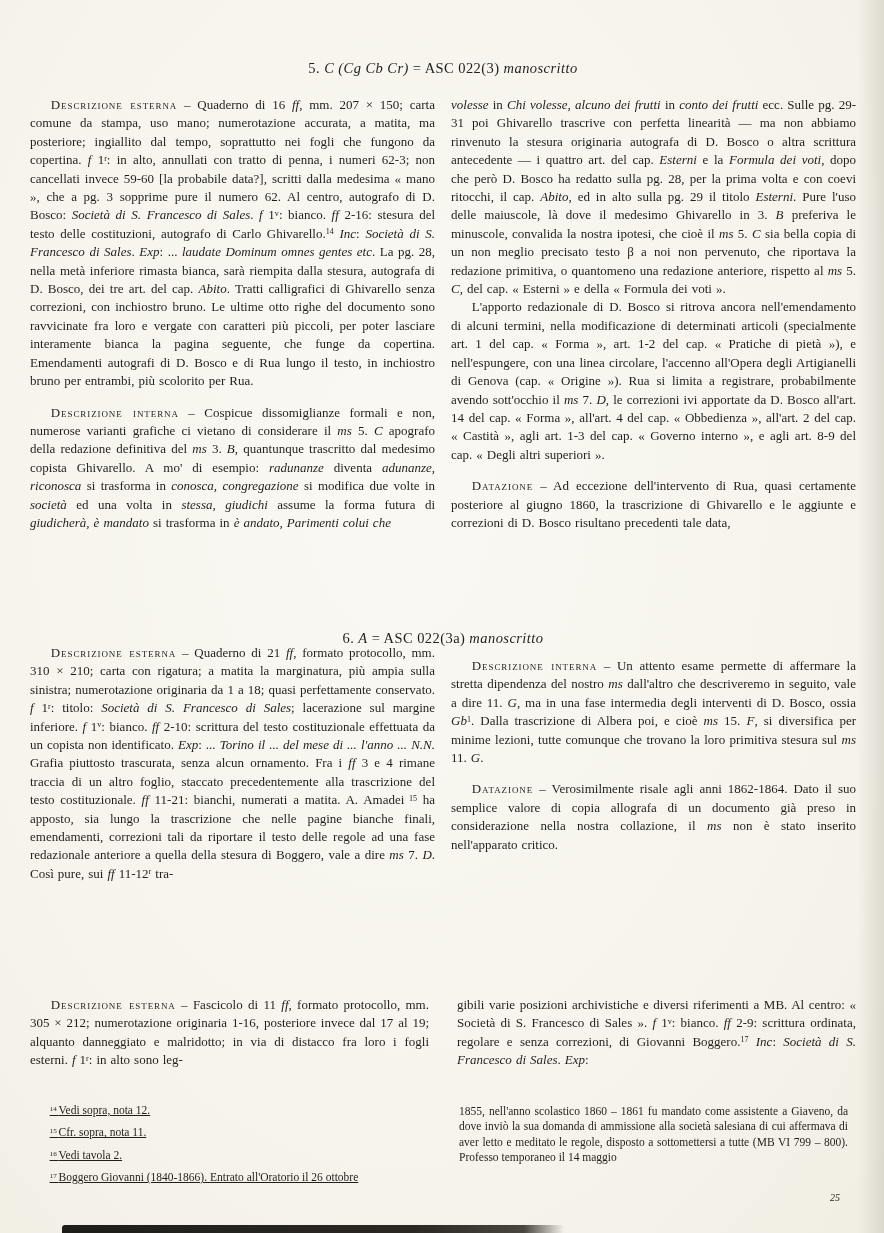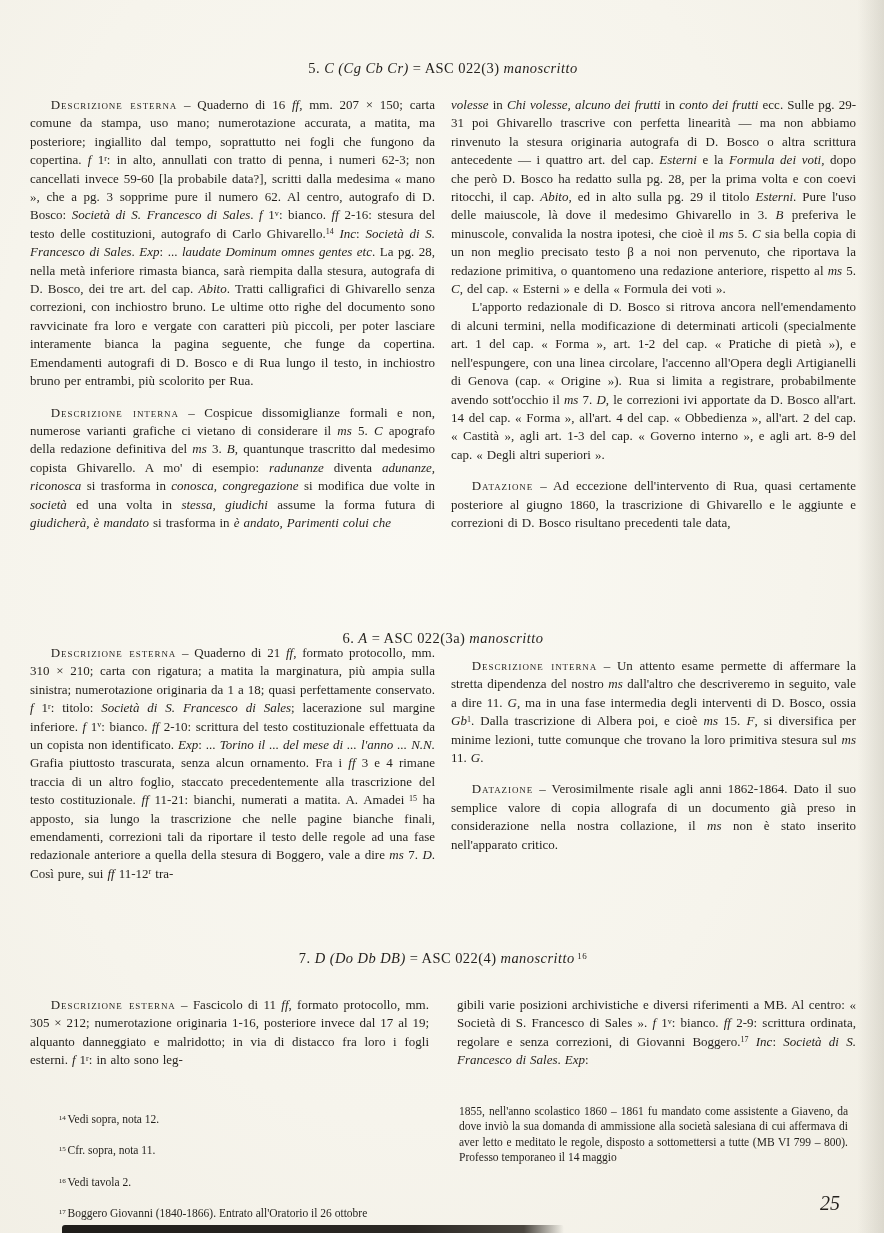--- a/index.html
+++ b/index.html
@@ -34,26 +34,26 @@
   .run-i{font-style:italic;}
   .run-sc{font-variant:small-caps;letter-spacing:0.07em;}
   .run-sup{font-size:0.62em;position:relative;top:-0.45em;line-height:0;}
   .footnotes{top:1096px;display:flex;gap:16px;}
   .fn-col{
     width:405px;
     text-align:justify;
     font-size:11.5px;
     line-height:15.4px;
   }
-  .fn-line{margin:16px;text-indent:1.1em;}
+  .fn-line{margin:7px;text-indent:1.1em;text-decoration:underline;}
   .fn-para{margin:8px;}
   .page-number{
     position:absolute;
     top:1192px;right:44px;
-    font-size:20px;
+    font-size:10px;
     font-style:italic;
   }
   .scan-edge{
     position:absolute;
     left:62px;bottom:0;
     width:502px;height:8px;
     background:linear-gradient(to right,#1f1d1a 0%,#2b2824 70%,#4a463f 92%,rgba(74,70,63,0) 100%);
     border-radius:3px 3px 0 0;
   }
   #s5-head{top:60px;}
@@ -85,21 +85,20 @@
   <div id="s6-cols" class="abs cols">
     <div class="col">
       <p class="para indent"><span class="run-sc">Descrizione esterna</span> – Quaderno di 21 <span class="run-i">ff</span>, formato protocollo, mm. 310 × 210; carta con rigatura; a matita la marginatura, più ampia sulla sinistra; numerotazione originaria da 1 a 18; quasi perfettamente conservato.  <span class="run-i">f</span> 1<span class="run-sup">r</span>: titolo: <span class="run-i">Società di S. Francesco di Sales</span>; lacerazione sul margine inferiore. <span class="run-i">f</span> 1<span class="run-sup">v</span>: bianco.  <span class="run-i">ff</span> 2-10: scrittura del testo costituzionale effettuata da un copista non identificato. <span class="run-i">Exp</span>: ... <span class="run-i">Torino il ... del mese di ... l'anno ... N.N.</span> Grafia piuttosto trascurata, senza alcun ornamento. Fra i <span class="run-i">ff</span> 3 e 4 rimane traccia di un altro foglio, staccato precedentemente alla trascrizione del testo costituzionale.  <span class="run-i">ff</span> 11-21: bianchi, numerati a matita. A. Amadei<span class="run-sup"> 15</span> ha apposto, sia lungo la trascrizione che nelle pagine bianche finali, emendamenti, correzioni tali da riportare il testo delle regole ad una fase redazionale anteriore a quella della stesura di Boggero, vale a dire <span class="run-i">ms</span> 7. <span class="run-i">D</span>. Così pure, sui <span class="run-i">ff</span> 11-12<span class="run-sup">r</span> tra-</p>
     </div>
     <div class="col">
       <p class="para indent gap"><span class="run-sc">Descrizione interna</span> – Un attento esame permette di affermare la stretta dipendenza del nostro <span class="run-i">ms</span> dall'altro che descriveremo in seguito, vale a dire 11. <span class="run-i">G</span>, ma in una fase intermedia degli interventi di D. Bosco, ossia <span class="run-i">Gb</span><span class="run-sup">1</span>. Dalla trascrizione di Albera poi, e cioè <span class="run-i">ms</span> 15. <span class="run-i">F</span>, si diversifica per minime lezioni, tutte comunque che trovano la loro primitiva stesura sul <span class="run-i">ms</span> 11. <span class="run-i">G</span>. </p>
       <p class="para indent gap"><span class="run-sc">Datazione</span> – Verosimilmente risale agli anni 1862-1864. Dato il suo semplice valore di copia allografa di un documento già preso in considerazione nella nostra collazione, il <span class="run-i">ms</span> non è stato inserito nell'apparato critico.</p>
     </div>
   </div>
 
-  <div id="s7-head" class="abs heading">7. <span class="run-i">D (Do Db DB)</span> = ASC 022(4) <span class="run-i">manoscritto</span><span class="run-sup"> 16</span></div>
   <div id="s7-cols" class="abs cols">
     <div class="col">
       <p class="para indent"><span class="run-sc">Descrizione esterna</span> – Fascicolo di 11 <span class="run-i">ff</span>, formato protocollo, mm. 305 × 212; numerotazione originaria 1-16, posteriore invece dal 17 al 19; alquanto danneggiato e malridotto; in via di distacco fra loro i fogli esterni.  <span class="run-i">f</span> 1<span class="run-sup">r</span>: in alto sono leg-</p>
     </div>
     <div class="col">
       <p class="para">gibili varie posizioni archivistiche e diversi riferimenti a MB. Al centro: « Società di S. Francesco di Sales ».  <span class="run-i">f</span> 1<span class="run-sup">v</span>: bianco. <span class="run-i">ff</span> 2-9: scrittura ordinata, regolare e senza correzioni, di Giovanni Boggero.<span class="run-sup">17</span> <span class="run-i">Inc</span>: <span class="run-i">Società di S. Francesco di Sales</span>. <span class="run-i">Exp</span>:</p>
     </div>
   </div>
 
   <div class="abs footnotes">

